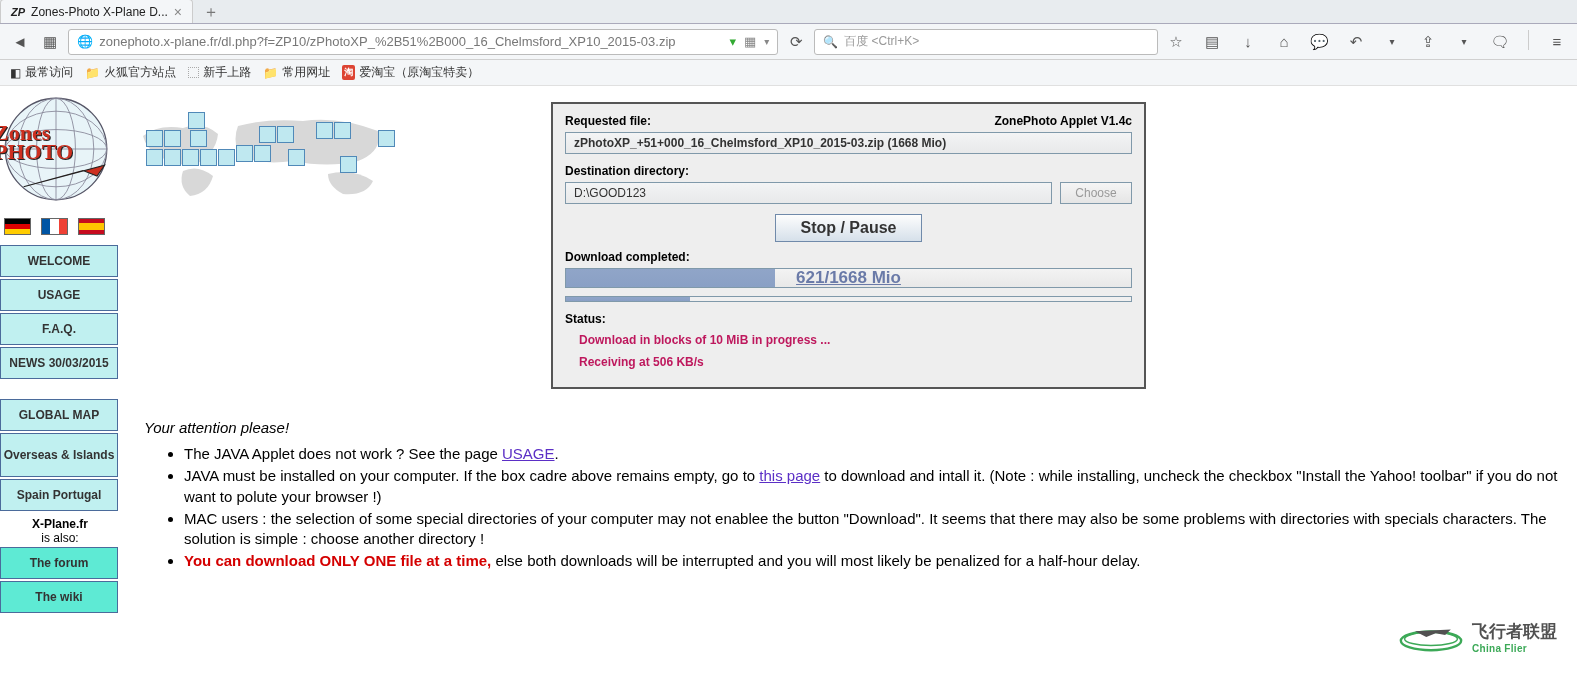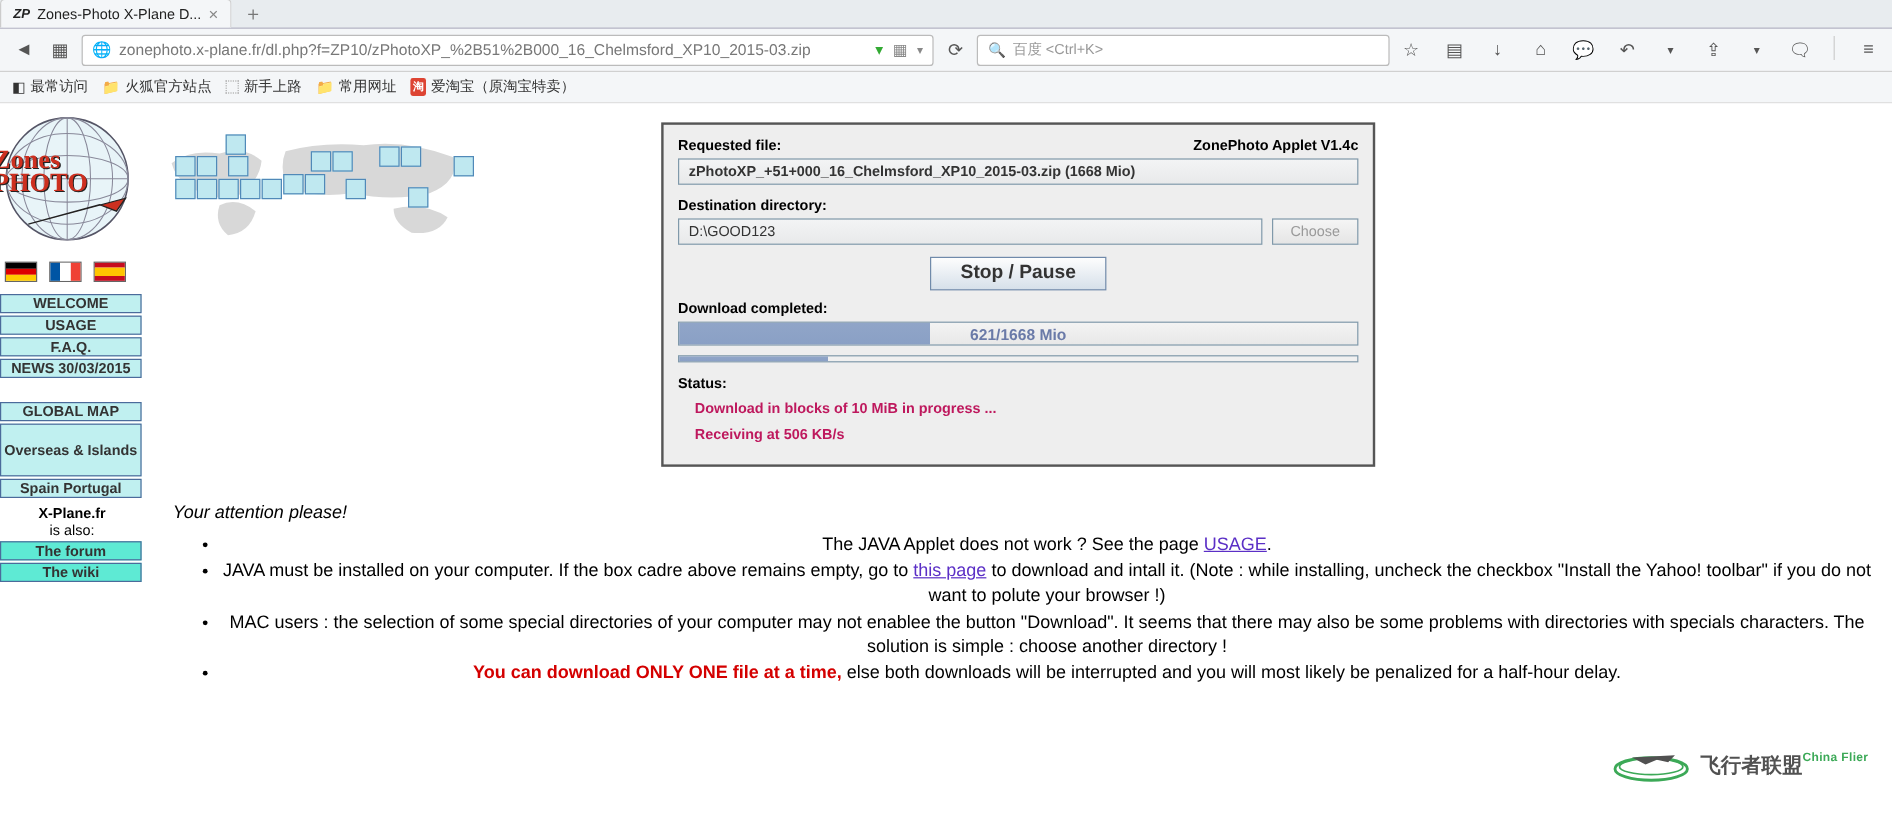--- a/index.html
+++ b/index.html
@@ -34,54 +34,54 @@
   .logo-globe { width: 112px; height: 118px; position: relative; display: flex; align-items: center; justify-content: center; }
   .globe-svg { width: 108px; height: 108px; }
   .logo-text { position: absolute; font-family: "Comic Sans MS", cursive; font-weight: bold; color: #cd3020; font-size: 22px; top: 34px; left: -6px; line-height: 0.85; text-shadow: 1px 1px 0 #222; }
   .world-map { width: 270px; height: 110px; margin-left: 8px; margin-top: 10px; position: relative; }
   .flags { display: flex; gap: 10px; padding: 4px 4px 10px 4px; }
   .flag { width: 27px; height: 17px; border: 1px solid #666; display: flex; }
   .flag-de div { flex: 1; } .de1{background:#000}.de2{background:#d00}.de3{background:#fc0}.flag-de{flex-direction:column}
   .flag-fr div { flex: 1; } .fr1{background:#0055a4}.fr2{background:#fff}.fr3{background:#ef4135}
   .flag-es { flex-direction: column; } .es1{flex:1;background:#c60b1e}.es2{flex:2;background:#ffc400}.es3{flex:1;background:#c60b1e}
   .nav-menu { display: flex; flex-direction: column; gap: 2px; }
-  .menu-btn { width: 118px; height: 16px; border: 1px solid #4b6b9b; background: #c0f0f0; display: flex; align-items: center; justify-content: center; font-size: 12px; font-weight: bold; color: #333; cursor: pointer; }
+  .menu-btn { width: 118px; height: 32px; border: 1px solid #4b6b9b; background: #c0f0f0; display: flex; align-items: center; justify-content: center; font-size: 12px; font-weight: bold; color: #333; cursor: pointer; }
   .menu-btn.yellow { background: #5eead4; }
   .menu-spacer { height: 16px; }
   .also-text { text-align: center; font-size: 12px; font-weight: bold; margin: 6px 0 2px 0; }
 
   .content { flex: 1; padding: 0 16px; }
   .heading { font-family: "Comic Sans MS", cursive; font-size: 36px; font-weight: bold; text-align: center; margin: 28px 0 36px 0; }
 
   .applet-box { width: 595px; margin: 16px auto 30px auto; border: 2px solid #555; background: #eeeeee; padding: 10px 12px 14px 12px; font-size: 12px; color: #000; }
   .applet-row { display: flex; justify-content: space-between; font-weight: bold; margin-bottom: 4px; }
   .file-box { height: 22px; border: 1px solid #8099aa; background: linear-gradient(#f3f4f5,#e8e9ea); display: flex; align-items: center; padding: 0 8px; margin-bottom: 10px; font-weight: bold; color: #333; }
   .dir-row { display: flex; gap: 8px; margin-bottom: 10px; }
   .dir-box { flex: 1; height: 22px; border: 1px solid #8099aa; background: linear-gradient(#f3f4f5,#e8e9ea); display: flex; align-items: center; padding: 0 8px; color: #333; }
   .choose-btn { width: 72px; height: 22px; border: 1px solid #8099aa; background: linear-gradient(#f5f5f5,#e5e5e5); color: #999; display: flex; align-items: center; justify-content: center; cursor: not-allowed; }
   .sp-btn-wrap { display: flex; justify-content: center; margin-bottom: 8px; }
   .stop-btn { padding: 4px 24px; border: 1px solid #708aaa; background: linear-gradient(#fdfdfd,#d6e0ea); font-weight: bold; color: #333; cursor: pointer; font-size: 16px; }
   .progress-outer { height: 20px; border: 1px solid #8099aa; background: linear-gradient(#f3f3f3,#e8e8e8); position: relative; margin-bottom: 8px; }
   .progress-fill { height: 100%; background: linear-gradient(#90a5c8,#8aa0c5); }
-  .progress-text { position: absolute; inset: 0; display: flex; align-items: center; justify-content: center; font-weight: bold; color: #6a7aa8; font-size: 13px; }
+  .progress-text { position: absolute; inset: 0; display: flex; align-items: center; justify-content: center; font-weight: bold; color: #6a7aa8; font-size: 17px; text-decoration: underline; }
   .thin-progress { height: 6px; border: 1px solid #8099aa; background: #f0f0f0; position: relative; margin-bottom: 10px; }
   .thin-fill { height: 100%; background: linear-gradient(#90a5c8,#8aa0c5); }
   .status-lines { padding-left: 14px; line-height: 1.8; font-weight: bold; color: #be185d; }
   .section-label { font-weight: bold; margin-bottom: 4px; }
 
   .attention { font-style: italic; font-size: 15px; margin-bottom: 8px; margin-left: 8px; }
   .bullets { margin-left: 48px; font-size: 15px; line-height: 1.35; }
-  .bullets li { margin-bottom: 2px; text-align: center; }
+  .bullets li { margin-bottom: 2px; }
   .bullets a { color: #5b2fc6; text-decoration: underline; }
   .red-bold { color: #d40000; font-weight: bold; }
   .map-link { position: absolute; width: 17px; height: 17px; border: 1px solid #5089b8; background: #bfe8f0; }
 
   .watermark { position: fixed; right: 20px; bottom: 30px; display: flex; align-items: center; gap: 8px; opacity: 0.85; pointer-events: none; }
   .wm-swoosh { width: 66px; height: 34px; }
-  .wm-text { display: flex; flex-direction: row; font-family: Arial; }
+  .wm-text { display: flex; flex-direction: column; font-family: Arial; }
   .wm-cn { font-size: 17px; font-weight: bold; color: #333; }
   .wm-en { font-size: 10px; color: #1a9a3a; font-weight: 700; letter-spacing: 0.3px; }
 </style>
 </head>
 <body>
 
 <div class="tab-strip">
   <div class="tab">
     <span class="favicon">ZP</span>
     <span>Zones-Photo X-Plane D...</span>

